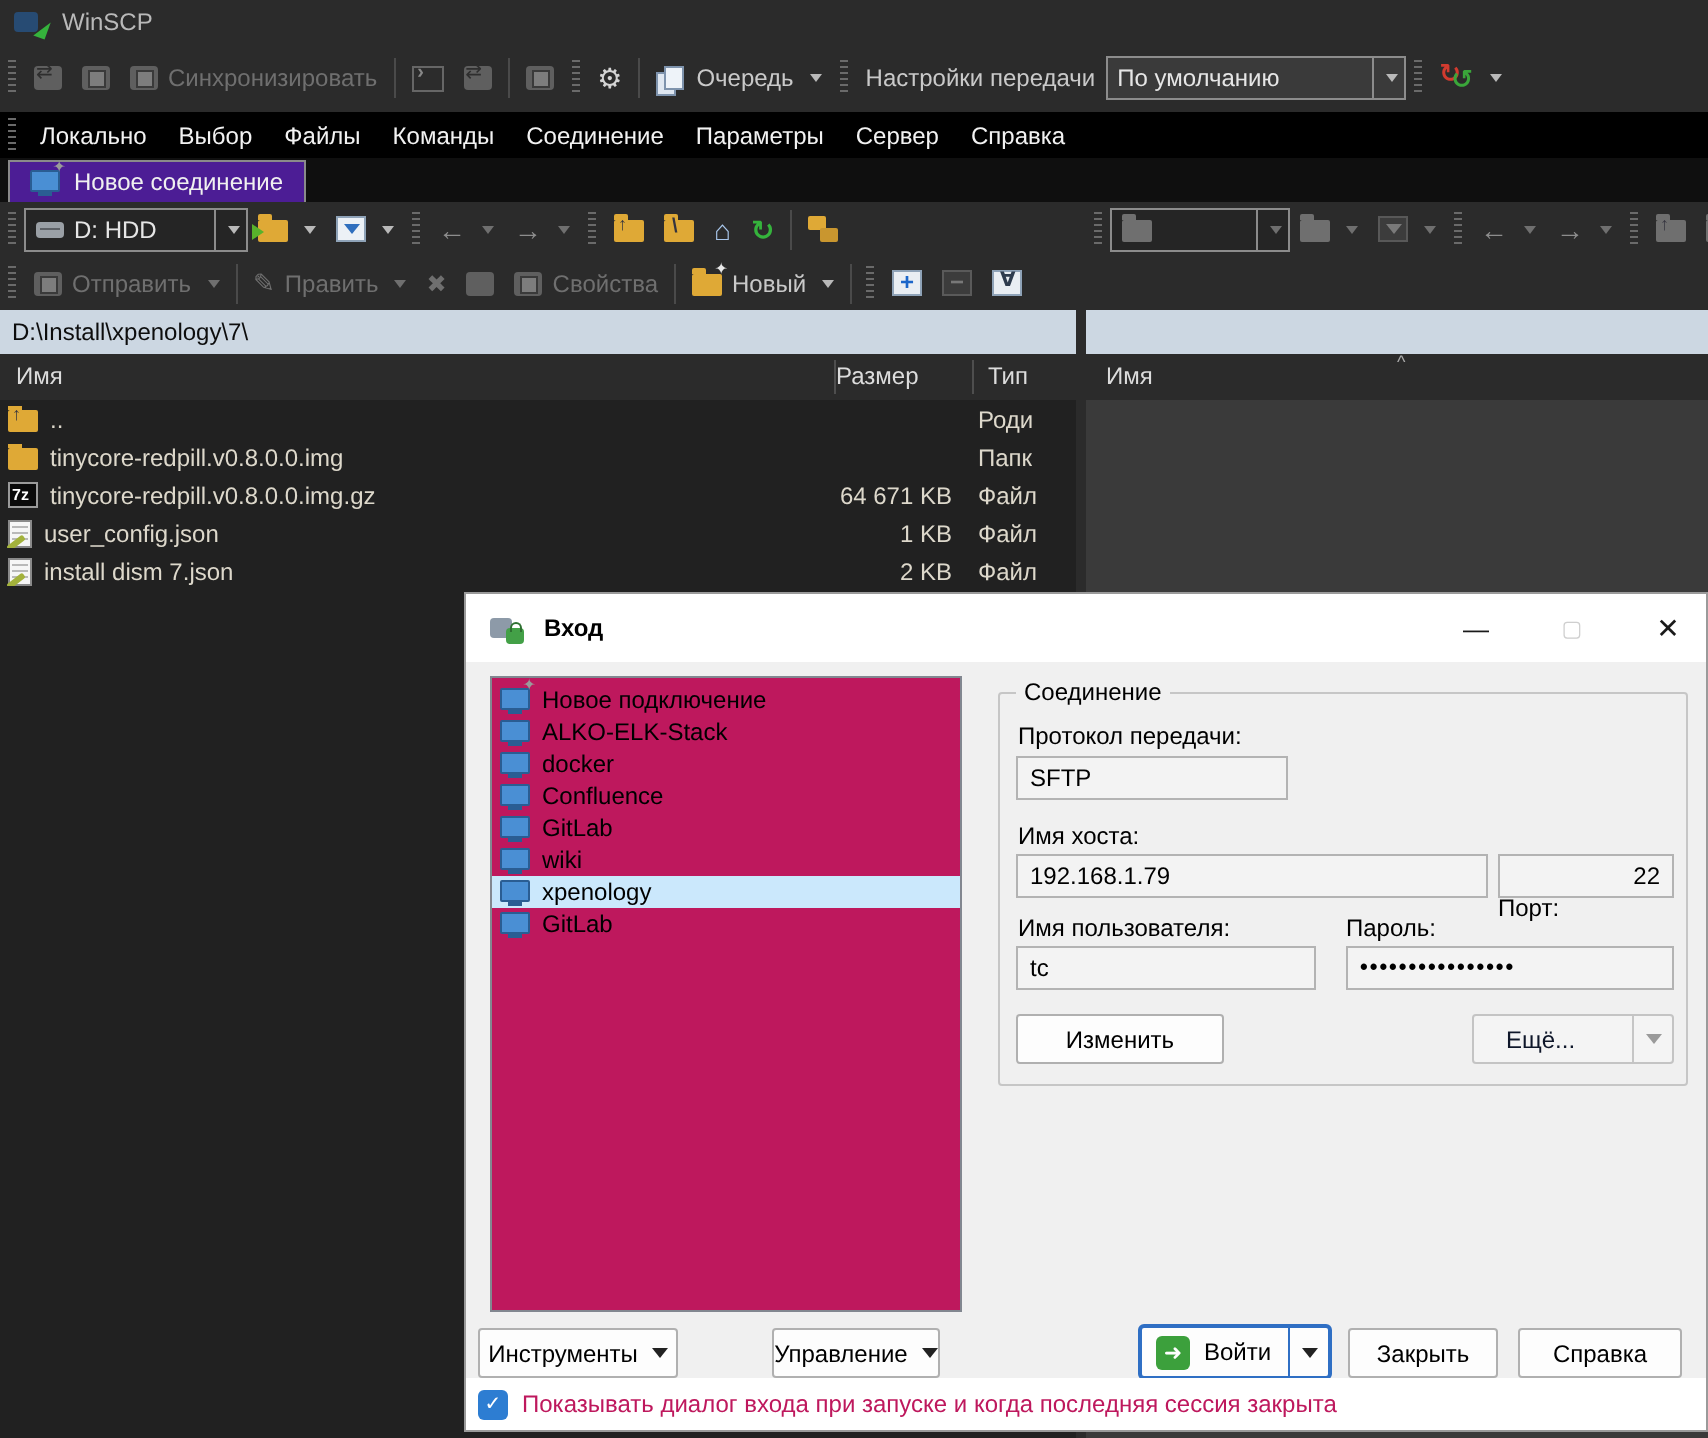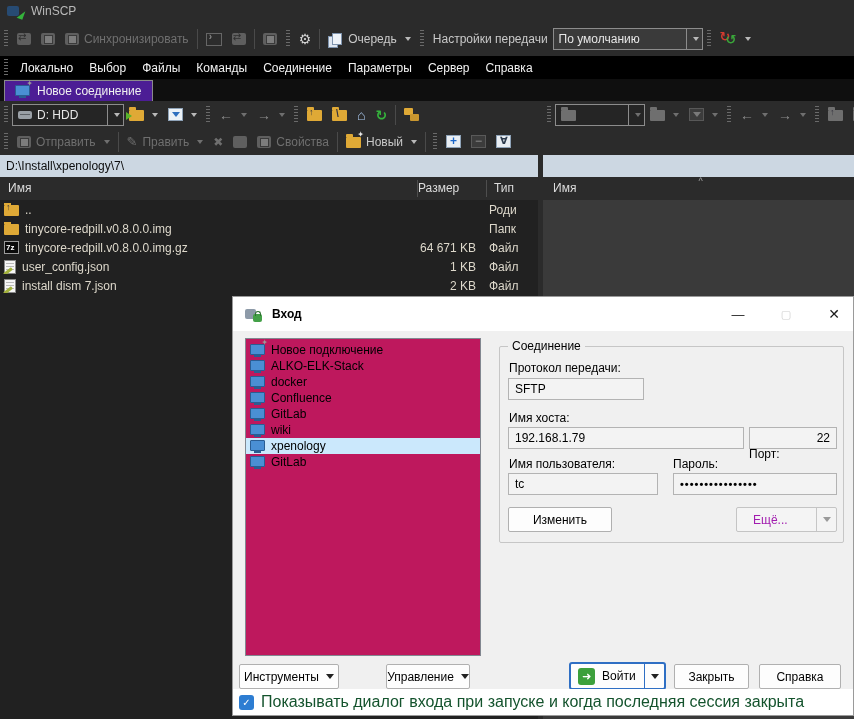--- a/index.html
+++ b/index.html
@@ -126,29 +126,29 @@
   .site-row{height:16px;display:flex;align-items:center;gap:6px;padding-left:4px;font-size:12px;color:#000;}
   .site-row.sel{background:#cbe8fc;}
 
   .fieldset{position:absolute;left:266px;top:49px;width:345px;height:197px;border:1px solid #c6c6c6;border-radius:2px;box-sizing:border-box;}
   .fieldset .legend{position:absolute;left:8px;top:-8px;background:#f0f0f0;padding:0 4px;font-size:12px;color:#000;}
   .dlg-label{position:absolute;font-size:12px;color:#000;white-space:nowrap;}
   .dlg-field{position:absolute;background:#f3f3f3;border:1px solid #b3b3b3;font-size:12px;color:#000;display:flex;align-items:center;padding:0 6px;height:22px;box-sizing:border-box;}
   .dlg-field.num{justify-content:flex-end;}
   .dlg-field.pw{font-weight:bold;letter-spacing:1px;font-size:11px;}
   .dlg-btn{position:absolute;background:#fdfdfd;border:1px solid #b0b0b0;border-radius:2px;font-size:12px;color:#000;display:flex;align-items:center;justify-content:center;box-sizing:border-box;gap:7px;}
-  .dlg-btn.disabled{color:#a21caf;background:#f4f4f4;border-color:#c4c4c4;}
+  .dlg-btn.disabled{color:#0f172a;background:#f4f4f4;border-color:#c4c4c4;}
   .split-arrow{width:19px;align-self:stretch;border-left:1px solid #c6c6c6;display:flex;align-items:center;justify-content:center;}
   .bdd{width:0;height:0;border-left:4px solid transparent;border-right:4px solid transparent;border-top:5px solid #222;}
   .bdd.gray{border-top-color:#9a9a9a;}
   #login-btn{border:2px solid #2f6fc4;border-radius:3px;}
   .login-ico{width:17px;height:17px;background:#3ca03c;border-radius:3px;color:#fff;font-size:11px;font-weight:bold;display:flex;align-items:center;justify-content:center;flex:none;}
   #dlg-footer{position:absolute;left:0;right:0;bottom:0;height:26px;background:#fff;display:flex;align-items:center;padding-left:6px;gap:7px;}
   .cb{width:15px;height:15px;background:#2d7dd2;border-radius:3px;color:#fff;font-size:10px;display:flex;align-items:center;justify-content:center;flex:none;}
-  #dlg-footer .cbl{font-size:16px;color:#14532d;}
+  #dlg-footer .cbl{font-size:12px;color:#be185d;}
 </style>
 </head>
 <body>
 
 <div class="screen">
 
   <div class="band" id="titlebar">
     <span class="applogo i">
         <span class="dk"></span>
         <span class="ar"></span>

